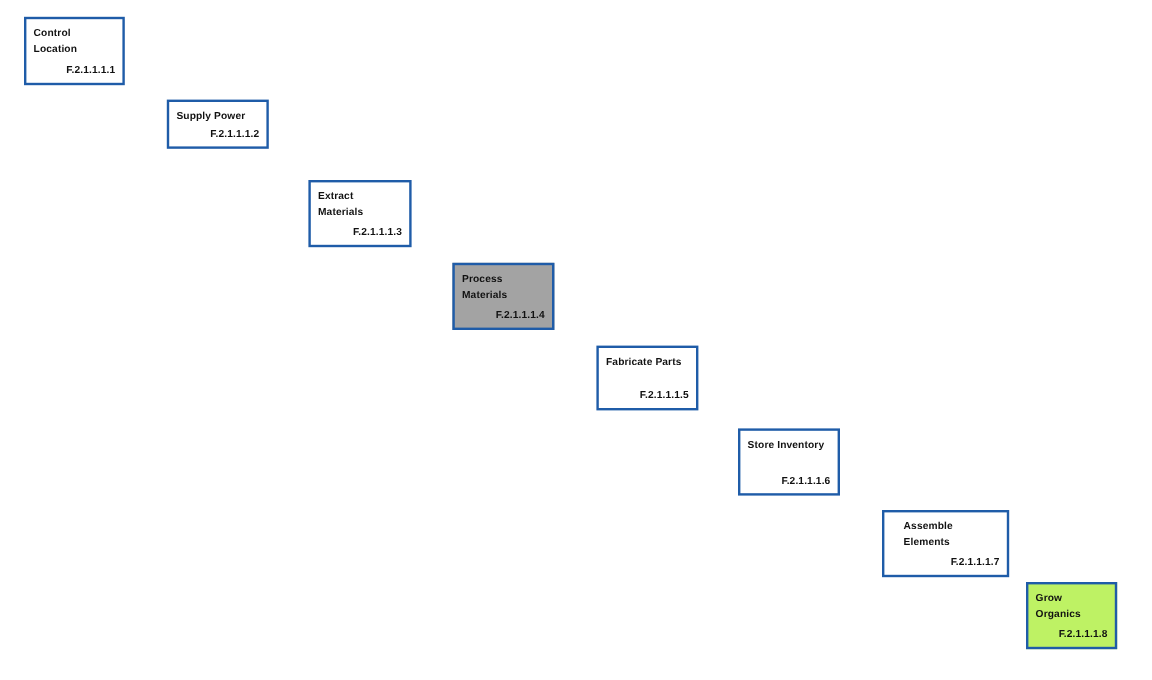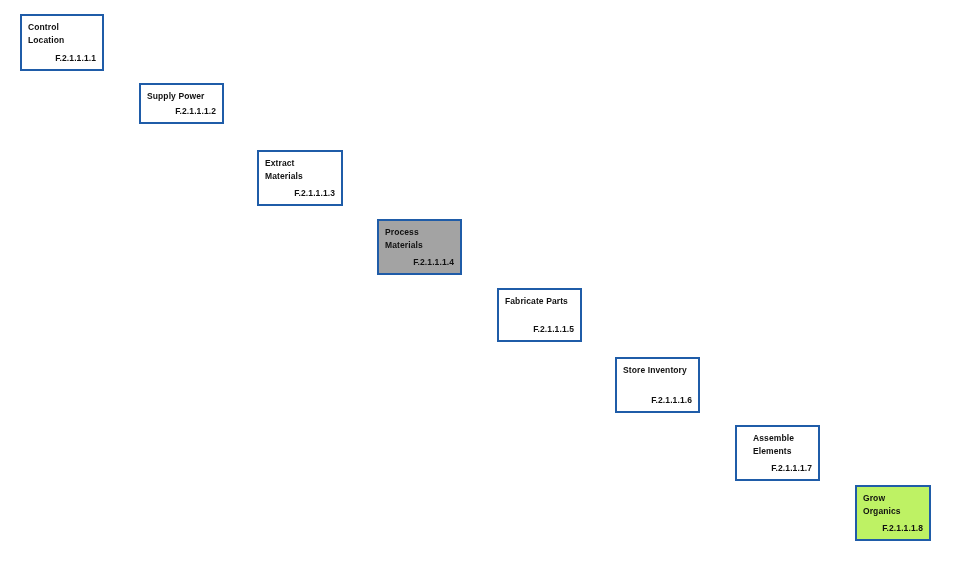--- a/index.html
+++ b/index.html
@@ -72,21 +72,21 @@
       <div class="func-code" style="color: rgb(17, 17, 17);">F.2.1.1.1.4</div>
     </div>
     <div class="func-box" style="left: 497px; top: 288px; width: 85px; height: 54px; border-color: rgb(31, 92, 168); background: rgb(255, 255, 255);">
       <div class="func-label" style="color: rgb(17, 17, 17);">Fabricate Parts</div>
       <div class="func-code" style="color: rgb(17, 17, 17);">F.2.1.1.1.5</div>
     </div>
     <div class="func-box" style="left: 615px; top: 357px; width: 85px; height: 56px; border-color: rgb(31, 92, 168); background: rgb(255, 255, 255);">
       <div class="func-label" style="color: rgb(17, 17, 17);">Store Inventory</div>
       <div class="func-code" style="color: rgb(17, 17, 17);">F.2.1.1.1.6</div>
     </div>
-    <div class="func-box" style="left: 735px; top: 425px; width: 85px; height: 56px; border-color: rgb(31, 92, 168); background: rgb(255, 255, 255); padding-left: 16px;">
+    <div class="func-box" style="left: 735px; top: 425px; width: 106px; height: 56px; border-color: rgb(31, 92, 168); background: rgb(255, 255, 255); padding-left: 16px;">
       <div class="func-label" style="color: rgb(17, 17, 17);">Assemble
 Elements</div>
       <div class="func-code" style="color: rgb(17, 17, 17);">F.2.1.1.1.7</div>
     </div>
     <div class="func-box" style="left: 855px; top: 485px; width: 76px; height: 56px; border-color: rgb(31, 92, 168); background: #bef264;">
       <div class="func-label" style="color: rgb(17, 17, 17);">Grow
 Organics</div>
       <div class="func-code" style="color: rgb(17, 17, 17);">F.2.1.1.1.8</div>
     </div>
   </div>

